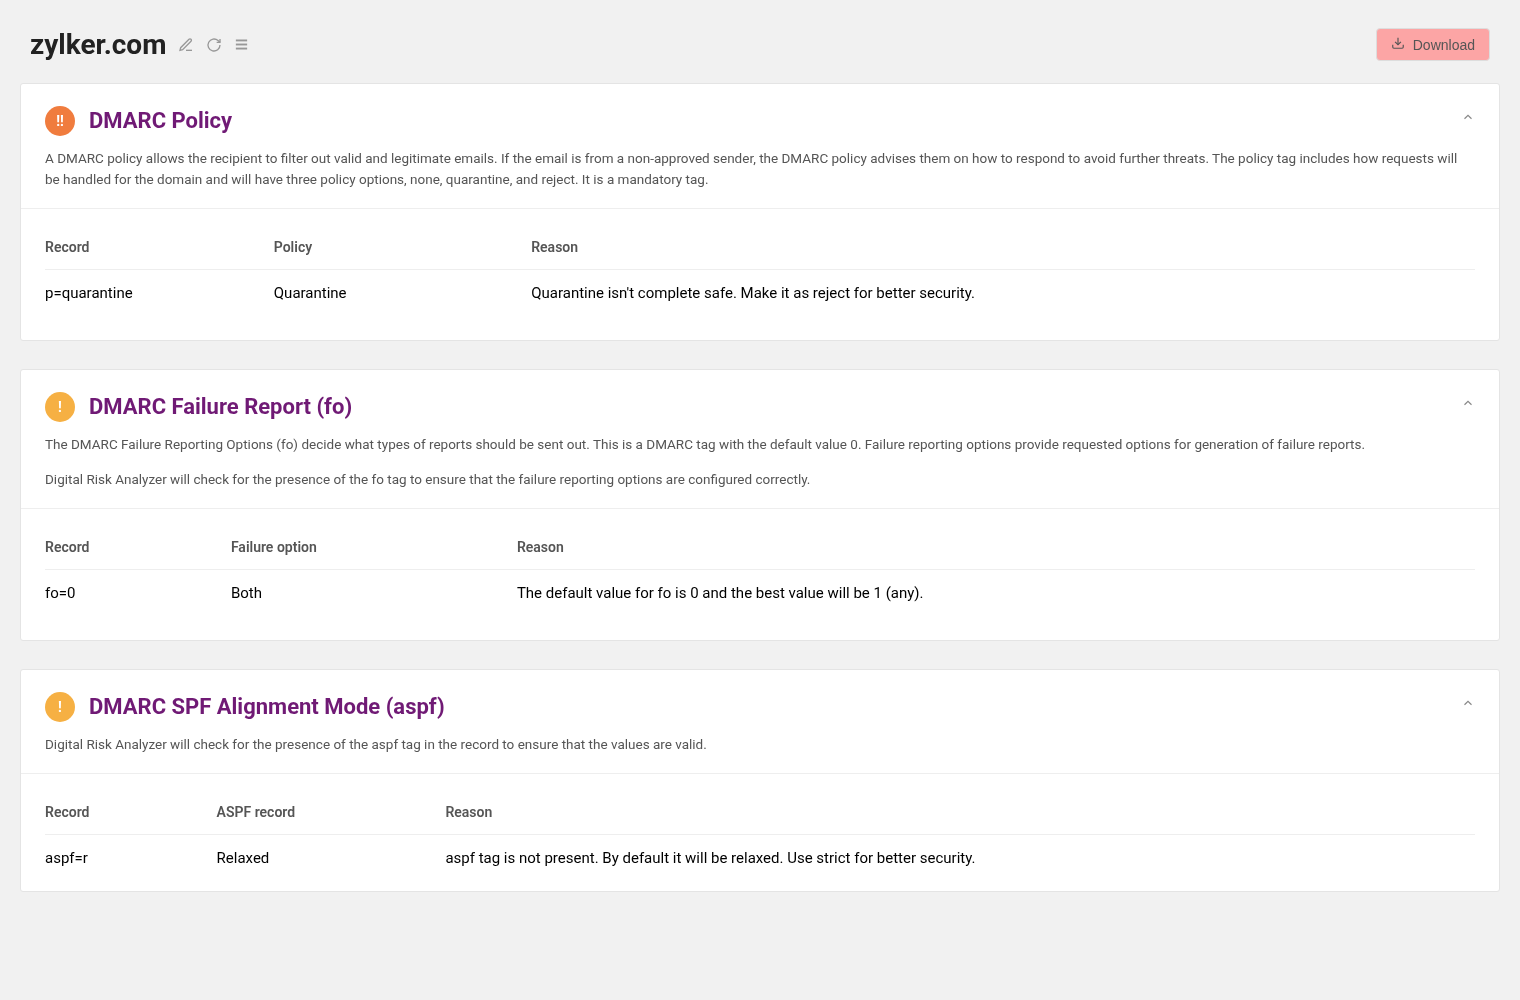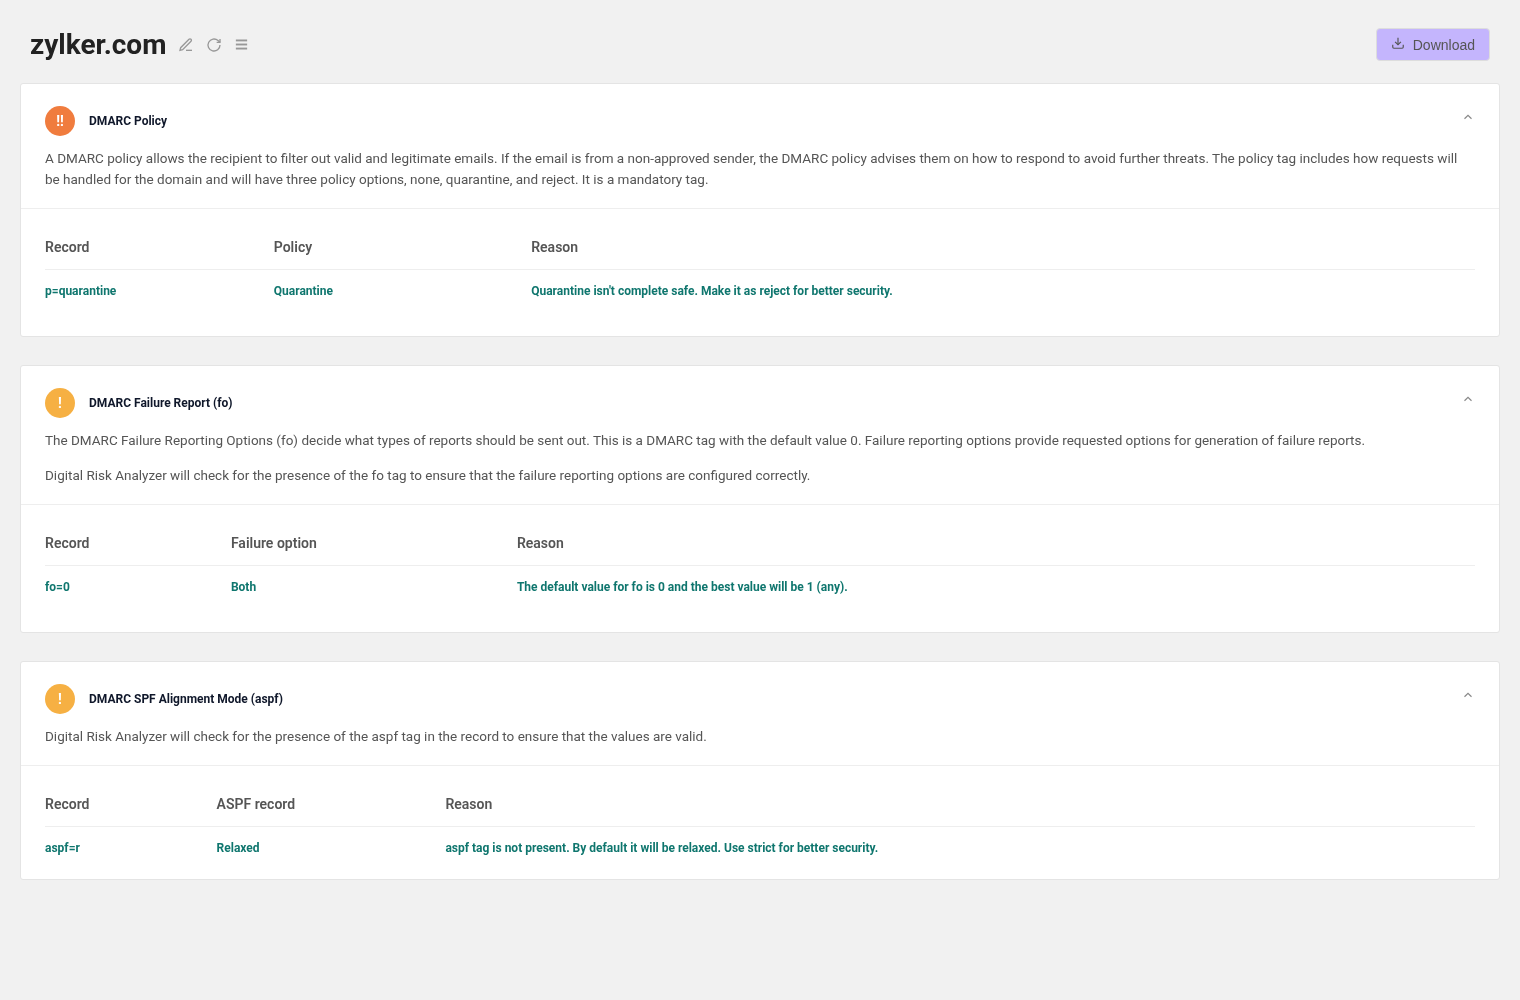--- a/index.html
+++ b/index.html
@@ -36,21 +36,21 @@
       gap: 12px;
       align-items: center;
       color: #989898;
     }
     .header-icons svg { display:block; }
     .header-icons > span { cursor: pointer; }
     .download-btn {
       display: inline-flex;
       align-items: center;
       gap: 8px;
-      background: #c4b5fd;
+      background: #fca5a5;
       border: 1px solid #ddd;
       border-radius: 4px;
       padding: 7px 14px;
       color: #555;
       cursor: pointer;
       font-size: 14px;
     }
 
     .card {
       background: #fff;
@@ -81,23 +81,23 @@
       justify-content: center;
       margin-right: 14px;
       color: #fff;
       font-weight: 700;
       font-size: 14px;
       flex-shrink: 0;
     }
     .status-danger { background: #f07c3e; }
     .status-warn { background: #f6b043; }
     .card-title {
-      font-size: 12px;
+      font-size: 22px;
       font-weight: 700;
-      color: #0f172a;
+      color: #701a75;
       line-height: 30px;
     }
     .card-desc {
       padding: 12px 24px 18px 24px;
       font-size: 13.5px;
       color: #555;
       line-height: 1.55;
     }
     .card-desc p { margin-bottom: 14px; }
     .card-desc p:last-child { margin-bottom: 0; }
@@ -111,23 +111,22 @@
       align-items: center;
       padding: 14px 0;
     }
     .table-head {
       border-bottom: 1px solid #eee;
       color: #555;
       font-weight: 600;
       font-size: 14px;
     }
     .table-row {
-      color: #0f766e;
-      font-size: 12px;
-      font-weight: bold;
+      color: #000000;
+      font-size: 15px;
     }
     .col-1 { width: 16%; }
     .col-2 { width: 18%; }
     .col-3 { flex: 1; }
     .c3-col-1 { width: 12%; }
     .c3-col-2 { width: 16%; }
     .c3-col-3 { flex: 1; }
     .c2-col-1 { width: 13%; }
     .c2-col-2 { width: 20%; }
     .c2-col-3 { flex: 1; }

